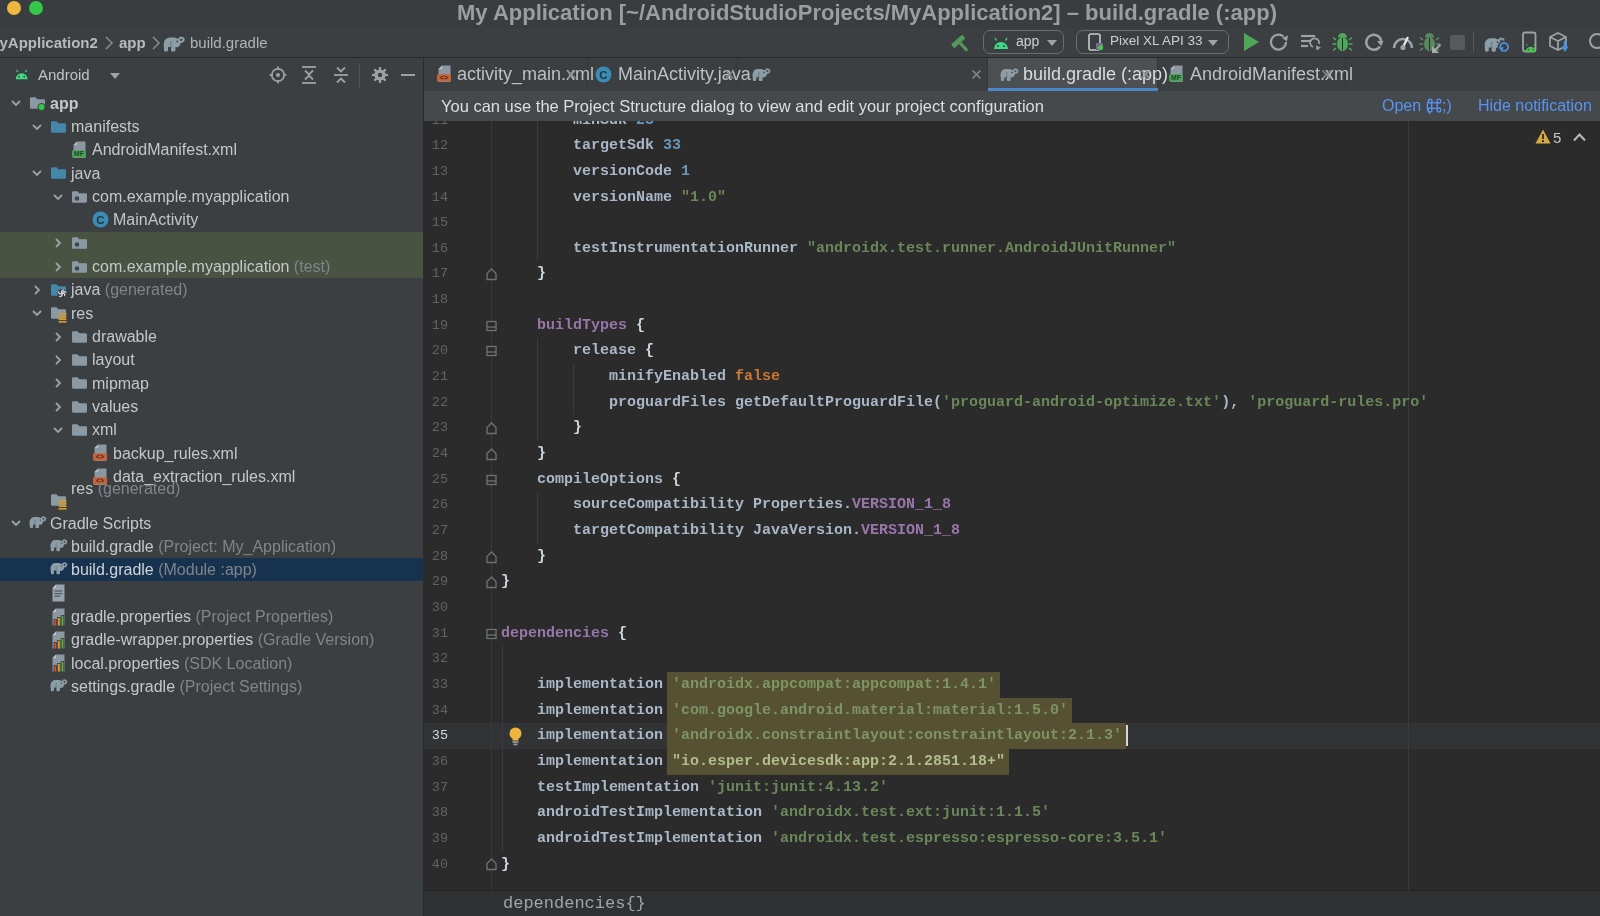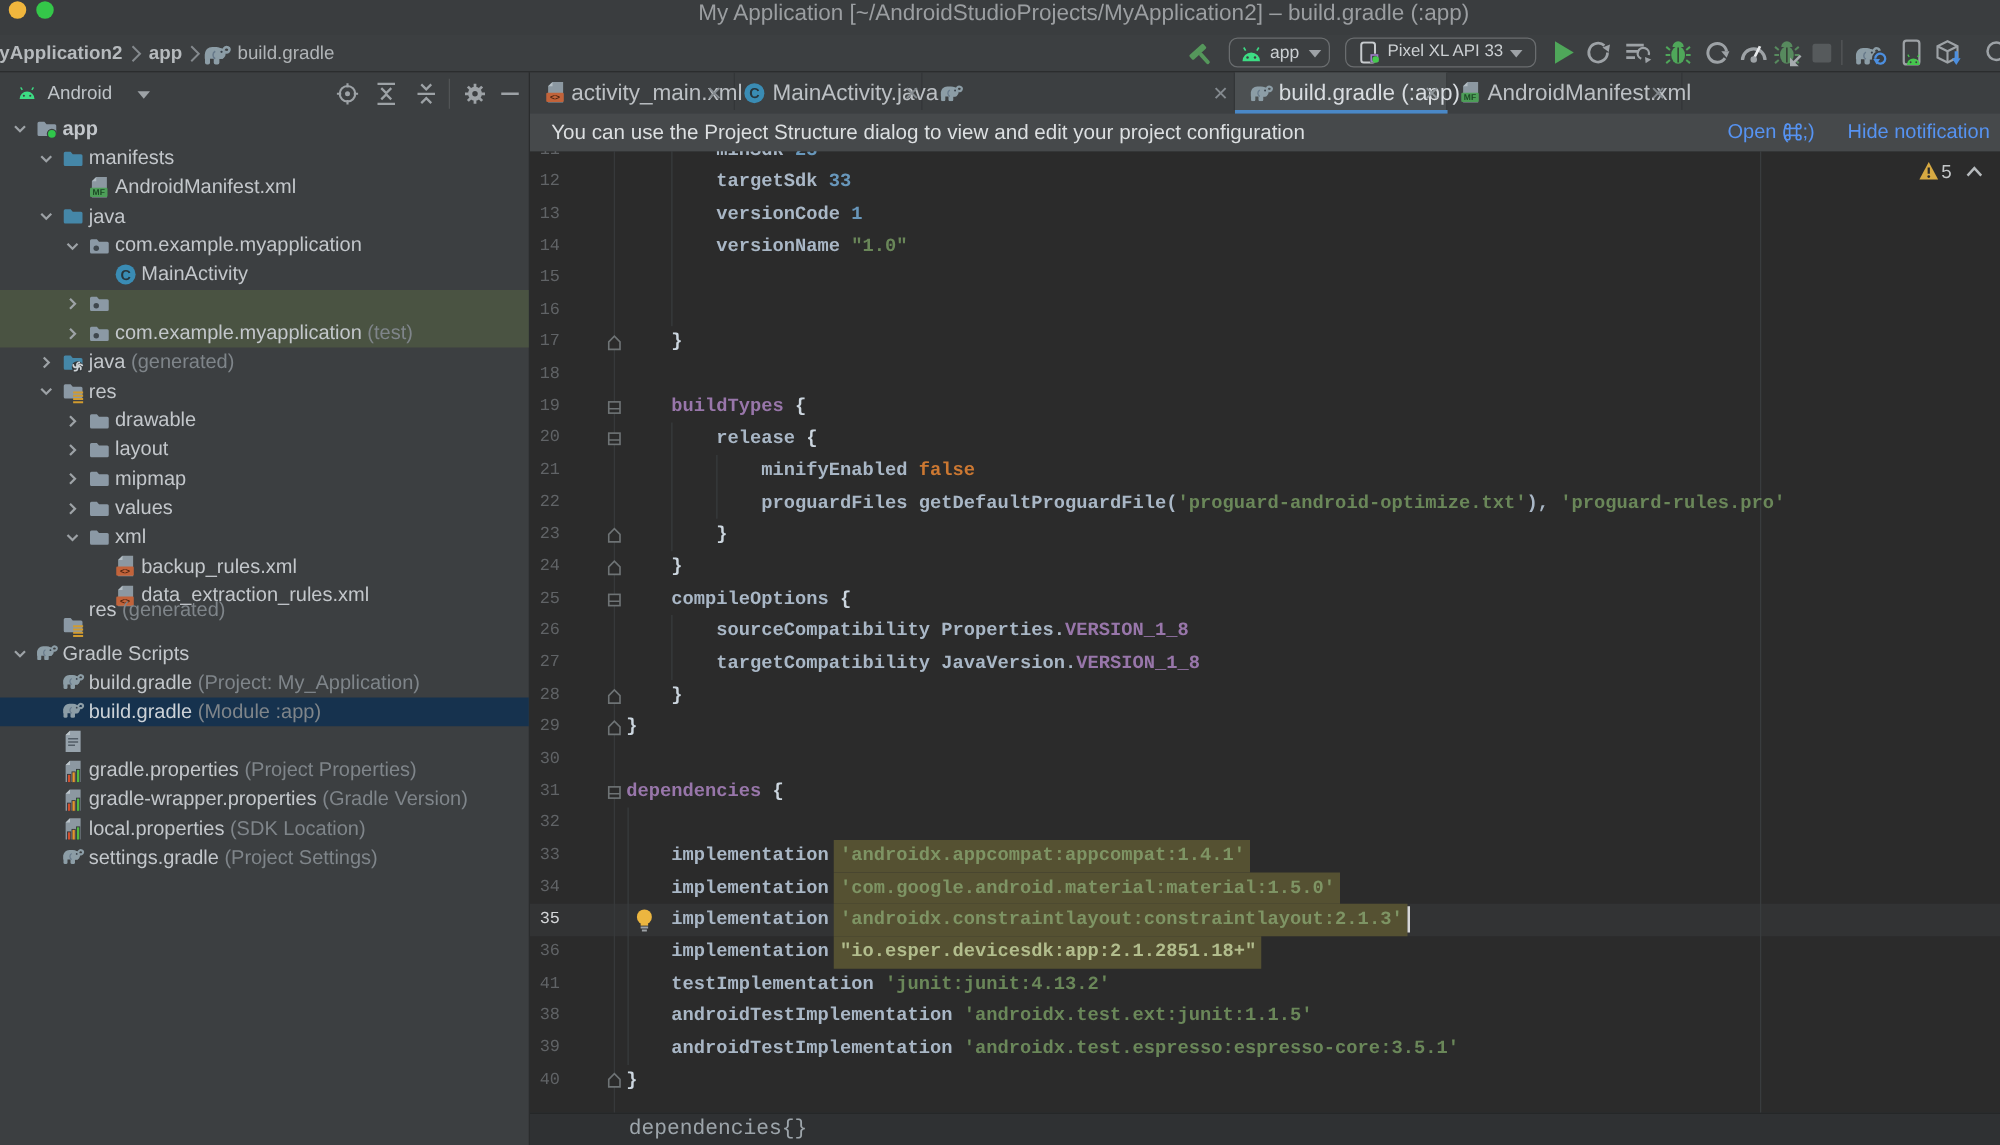--- a/index.html
+++ b/index.html
@@ -24,21 +24,21 @@
 <div class="abs" style="left:0;top:28px;width:1600px;height:29px;background:#3c3f41"></div>
 <div class="abs" style="left:0;top:57px;width:1600px;height:1px;background:#262829"></div>
 <div class="abs" style="left:0;top:58px;width:423px;height:858px;background:#3c3f41"></div>
 <div class="abs" style="left:423px;top:58px;width:1px;height:858px;background:#2a2c2d"></div>
 <div class="abs" style="left:424px;top:58px;width:1176px;height:33px;background:#3c3f41"></div>
 <div class="abs" style="left:424px;top:91px;width:1176px;height:30px;background:#46494b"></div>
 <div class="abs" style="left:424px;top:121px;width:1176px;height:769px;background:#2b2b2b"></div>
 <div class="abs" style="left:424px;top:890px;width:1176px;height:26px;background:#2f3133;border-top:1px solid #232526;box-sizing:border-box"></div>
 <div class="abs" style="left:7px;top:1px;width:14px;height:14px;border-radius:50%;background:#f0b63d"></div>
 <div class="abs" style="left:29px;top:1px;width:14px;height:14px;border-radius:50%;background:#34c749"></div>
-<div class="abs" style="left:867px;top:0px;transform:translateX(-50%);font-size:18px;font-weight:400;color:#9b9ea1;white-space:pre">My Application [~/AndroidStudioProjects/MyApplication2] – build.gradle (:app)</div>
+<div class="abs" style="left:867px;top:0px;transform:translateX(-50%);font-size:22px;font-weight:700;color:#9b9ea1;white-space:pre">My Application [~/AndroidStudioProjects/MyApplication2] – build.gradle (:app)</div>
 <div class="abs" style="left:-13px;top:34px;font-size:15px;font-weight:700;color:#b6babd">MyApplication2</div>
 <svg class="abs" style="left:104px;top:35px" width="10" height="16">
       <polyline points="2,2 8,8 2,14" fill="none" stroke="#84898d" stroke-width="1.6"></polyline>
     </svg>
 <div class="abs" style="left:119px;top:34px;font-size:15px;font-weight:700;color:#b6babd">app</div>
 <svg class="abs" style="left:151px;top:35px" width="10" height="16">
       <polyline points="2,2 8,8 2,14" fill="none" stroke="#84898d" stroke-width="1.6"></polyline>
     </svg>
 <svg class="abs" style="left:163px;top:35px" width="22.0" height="17.0" viewBox="0 0 22 17">
       <rect x="1" y="6.5" width="4" height="10" rx="1.5" fill="#8c9da6"></rect>
@@ -560,21 +560,21 @@
 <div class="abs ln" style="left:402px;top:518.0px;width:46px;color:#606366">27</div>
 <div class="abs ln" style="left:402px;top:543.7px;width:46px;color:#606366">28</div>
 <div class="abs ln" style="left:402px;top:569.3px;width:46px;color:#606366">29</div>
 <div class="abs ln" style="left:402px;top:595.0px;width:46px;color:#606366">30</div>
 <div class="abs ln" style="left:402px;top:620.6px;width:46px;color:#606366">31</div>
 <div class="abs ln" style="left:402px;top:646.3px;width:46px;color:#606366">32</div>
 <div class="abs ln" style="left:402px;top:672.0px;width:46px;color:#606366">33</div>
 <div class="abs ln" style="left:402px;top:697.6px;width:46px;color:#606366">34</div>
 <div class="abs ln" style="left:402px;top:723.3px;width:46px;color:#d4d6d8">35</div>
 <div class="abs ln" style="left:402px;top:748.9px;width:46px;color:#606366">36</div>
-<div class="abs ln" style="left:402px;top:774.6px;width:46px;color:#606366">41</div>
+<div class="abs ln" style="left:402px;top:774.6px;width:46px;color:#606366">37</div>
 <div class="abs ln" style="left:402px;top:800.2px;width:46px;color:#606366">38</div>
 <div class="abs ln" style="left:402px;top:825.9px;width:46px;color:#606366">39</div>
 <div class="abs ln" style="left:402px;top:851.6px;width:46px;color:#606366">40</div>
 <svg class="abs" style="left:484.5px;top:267.3px" width="13" height="14" viewBox="0 0 13 14">
       <path d="M2,12.5 v-6 L6.5,2 L11,6.5 v6 z" fill="#2b2b2b" stroke="#6e7375" stroke-width="1.3"></path>
     </svg>
 <svg class="abs" style="left:484.5px;top:421.2px" width="13" height="14" viewBox="0 0 13 14">
       <path d="M2,12.5 v-6 L6.5,2 L11,6.5 v6 z" fill="#2b2b2b" stroke="#6e7375" stroke-width="1.3"></path>
     </svg>
 <svg class="abs" style="left:484.5px;top:446.9px" width="13" height="14" viewBox="0 0 13 14">
@@ -617,20 +617,21 @@
 <circle cx="8" cy="12.2" r="1.1" fill="#2b2b2b"></circle>
     </svg>
 <div class="abs" style="left:1553px;top:129px;font-size:15px;color:#c3c6c8">5</div>
 <svg class="abs" style="left:1572px;top:132px" width="15" height="11">
       <polyline points="2,8.5 7.5,2.5 13,8.5" fill="none" stroke="#b6babd" stroke-width="2"></polyline>
     </svg>
 <div class="abs code" style="left:501px;top:107.5px"><span class="d">        minSdk </span><span class="n">23</span></div>
 <div class="abs code" style="left:501px;top:133.2px"><span class="d">        targetSdk </span><span class="n">33</span></div>
 <div class="abs code" style="left:501px;top:158.8px"><span class="d">        versionCode </span><span class="n">1</span></div>
 <div class="abs code" style="left:501px;top:184.5px"><span class="d">        versionName </span><span class="s">"1.0"</span></div>
+<div class="abs code" style="left:501px;top:235.8px"><span class="d">        testInstrumentationRunner </span><span class="s">"androidx.test.runner.AndroidJUnitRunner"</span></div>
 <div class="abs code" style="left:501px;top:261.4px"><span class="br">    }</span></div>
 <div class="abs code" style="left:501px;top:312.8px"><span class="d">    </span><span class="kw">buildTypes</span><span class="d"> </span><span class="br">{</span></div>
 <div class="abs code" style="left:501px;top:338.4px"><span class="d">        release </span><span class="br">{</span></div>
 <div class="abs code" style="left:501px;top:389.7px"><span class="d">            proguardFiles getDefaultProguardFile(</span><span class="s">'proguard-android-optimize.txt'</span><span class="d">), </span><span class="s">'proguard-rules.pro'</span></div>
 <div class="abs code" style="left:501px;top:364.1px"><span class="d">            minifyEnabled </span><span class="o">false</span></div>
 <div class="abs code" style="left:501px;top:415.4px"><span class="br">        }</span></div>
 <div class="abs code" style="left:501px;top:441.0px"><span class="br">    }</span></div>
 <div class="abs code" style="left:501px;top:466.7px"><span class="d">    compileOptions </span><span class="br">{</span></div>
 <div class="abs code" style="left:501px;top:492.4px"><span class="d">        sourceCompatibility Properties.</span><span class="kwi">VERSION_1_8</span></div>
 <div class="abs code" style="left:501px;top:518.0px"><span class="d">        targetCompatibility JavaVersion.</span><span class="kwi">VERSION_1_8</span></div>

